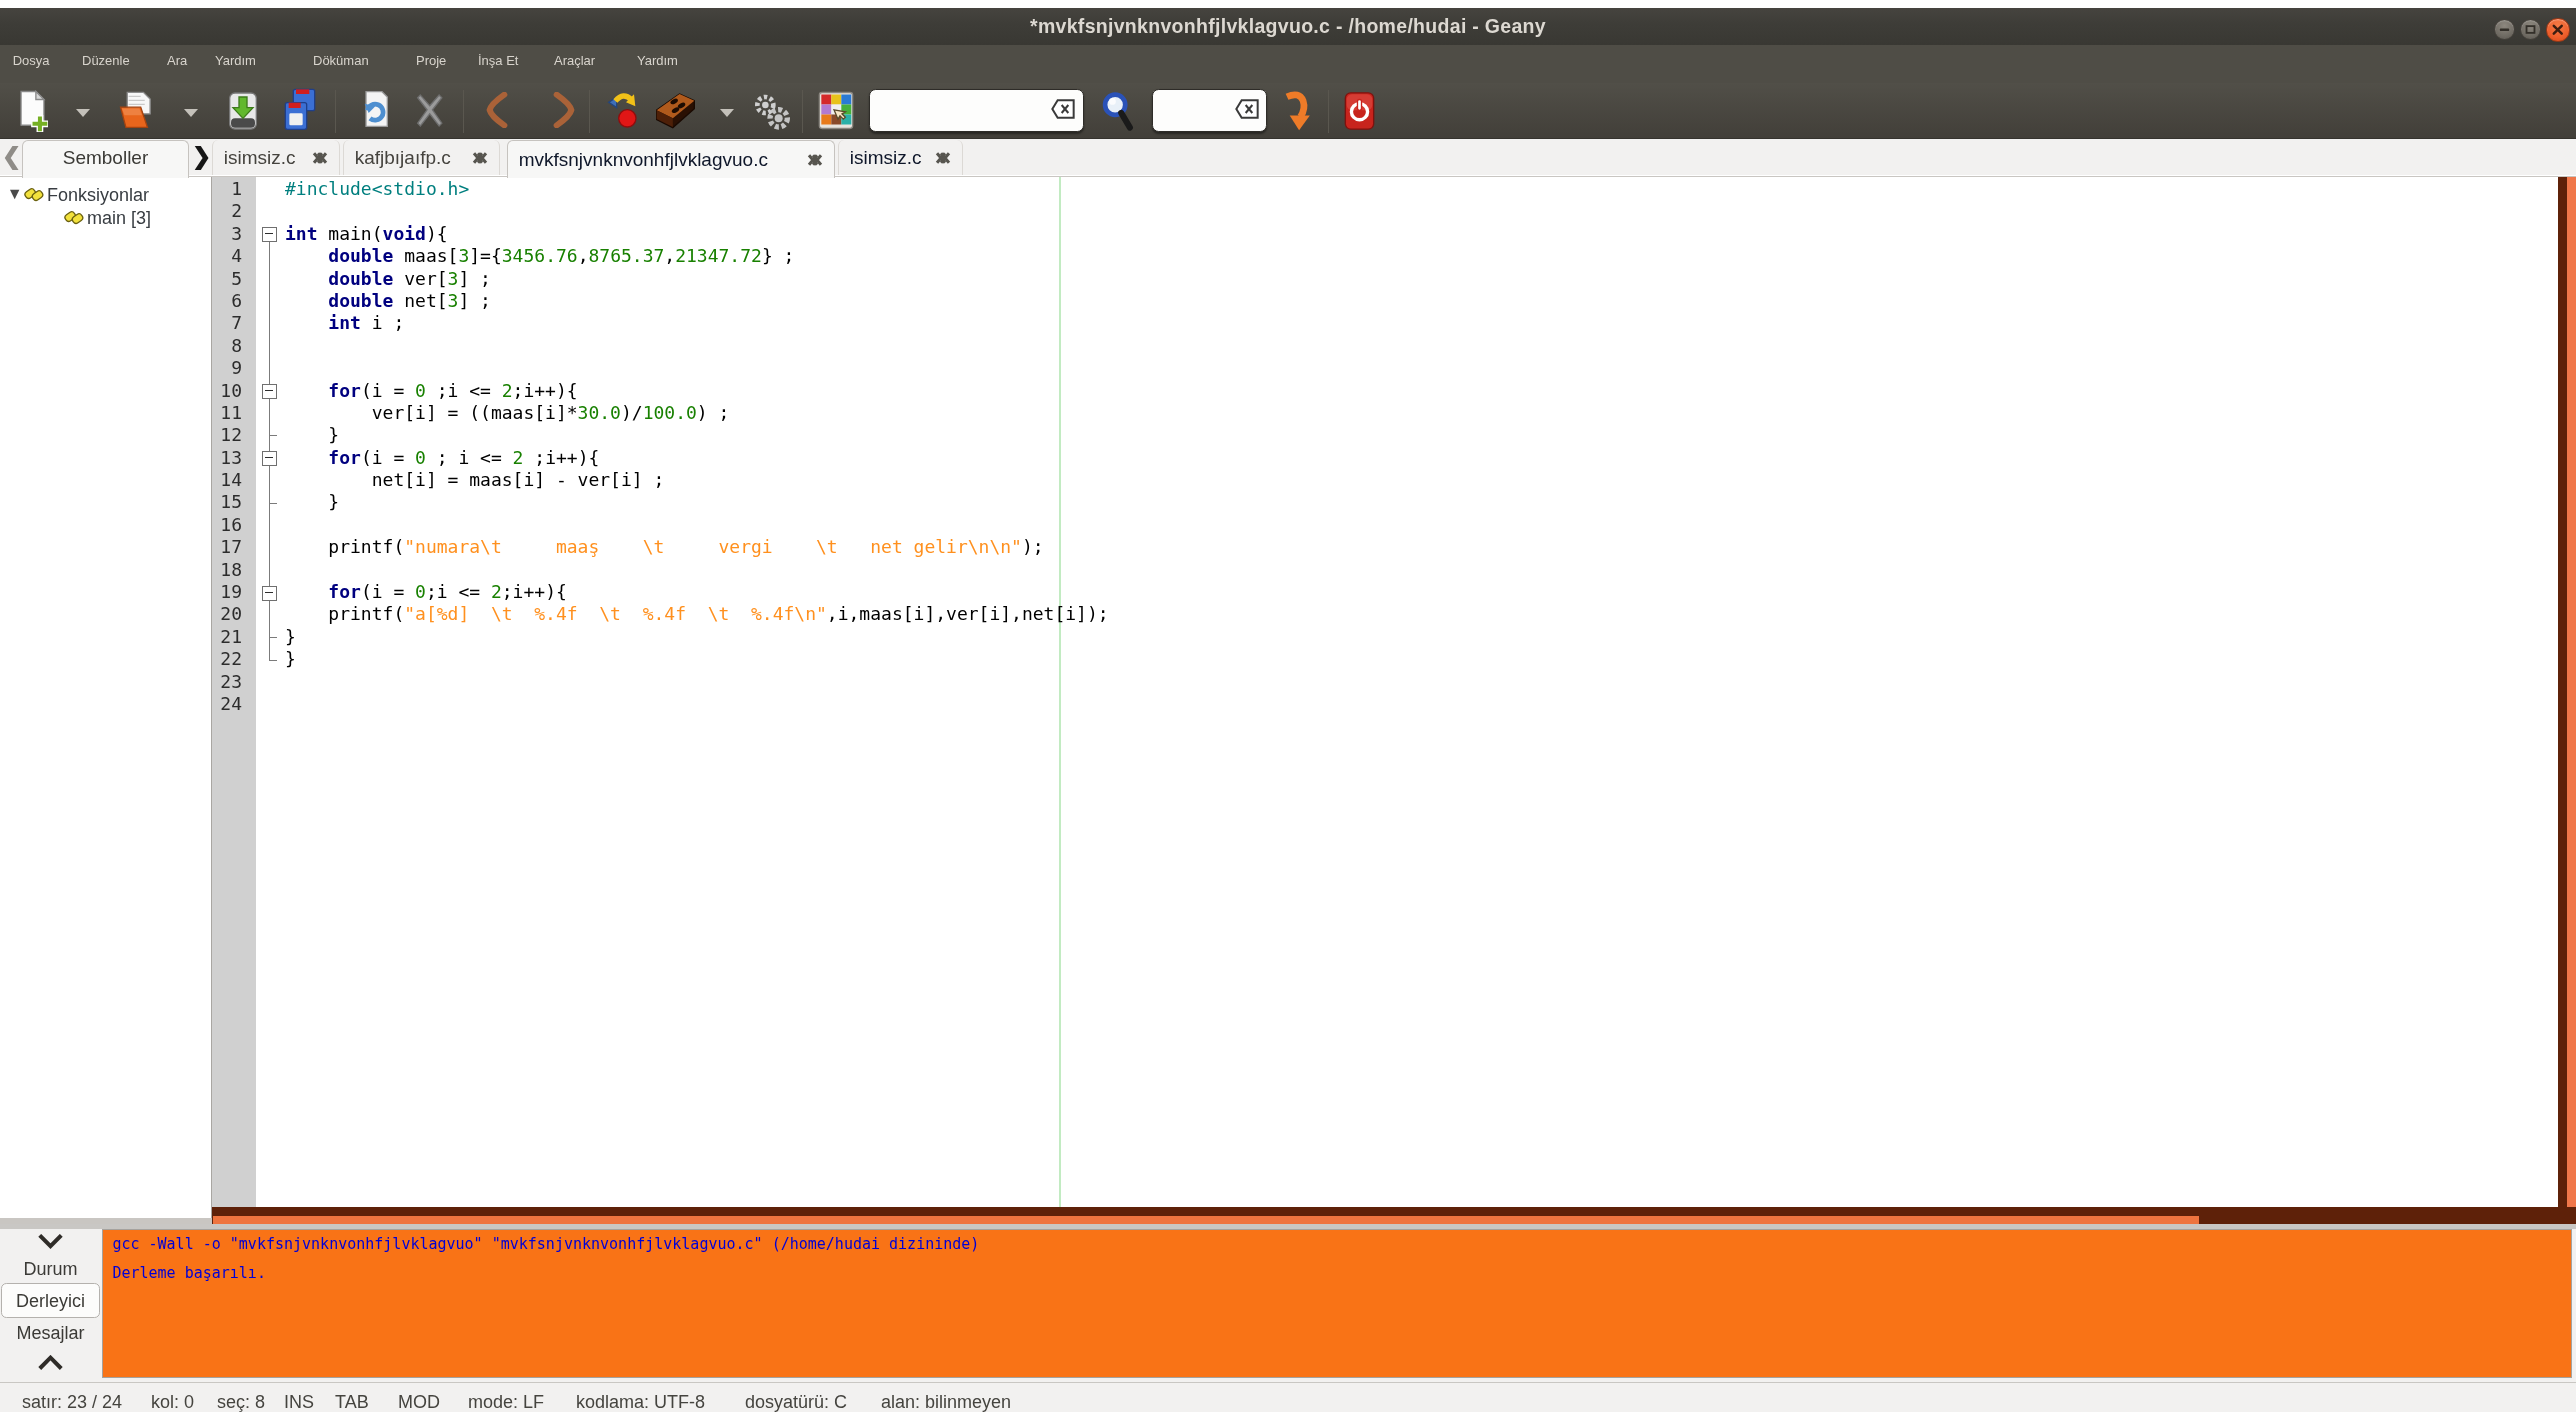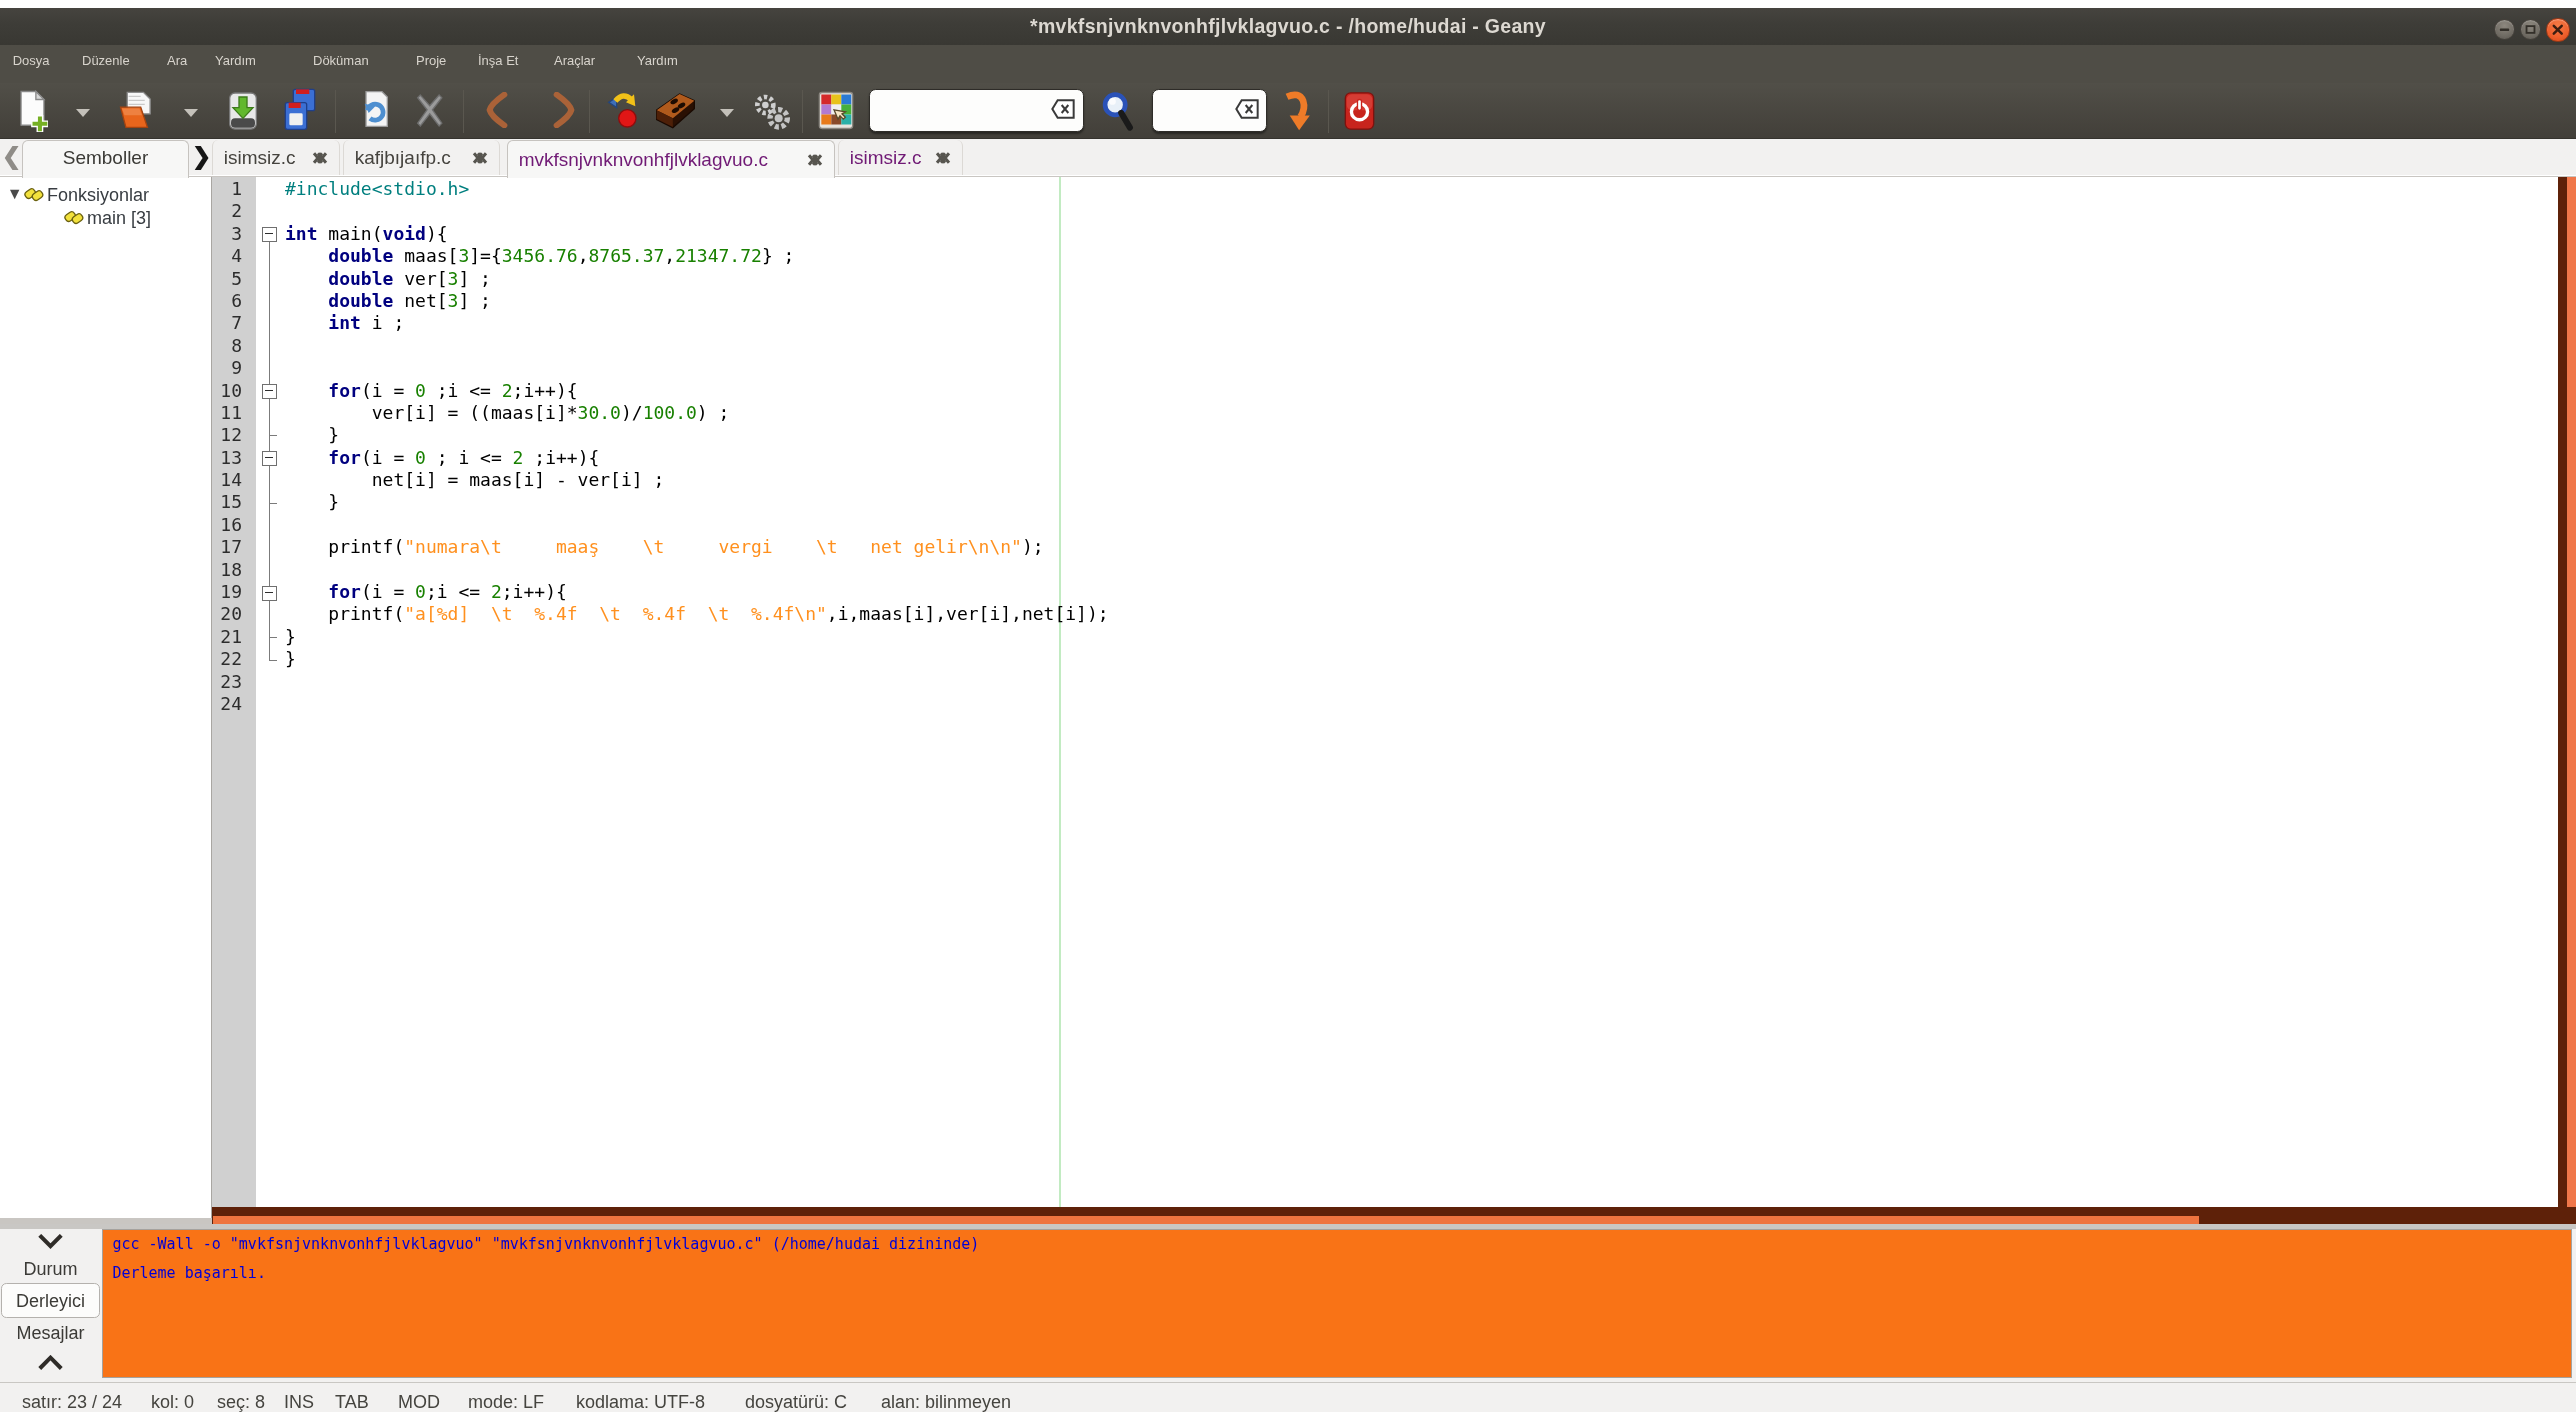--- a/index.html
+++ b/index.html
@@ -26,21 +26,21 @@
 .dd-arrow{position:absolute;width:0;height:0;border-left:7.4px solid transparent;border-right:7.4px solid transparent;border-top:8.7px solid #c4c1ba;}
 .tb-entry{position:absolute;top:6px;height:43px;background:#fdfdfc;border:1.3px solid #2e2c28;border-radius:6.7px;box-shadow:0 1.3px 2px rgba(0,0,0,.4);}
 
 
 #tabstrip{left:0;top:131px;width:2576px;height:36px;background:#f2f1f0;}
 #strip-line{left:0;top:168px;width:2576px;height:1.3px;background:#c9c6c2;z-index:5;}
 .side-chevron{position:absolute;top:4px;font-size:23px;font-weight:bold;}
 #semboller-tab{position:absolute;left:22px;top:1.3px;width:167px;height:38px;background:#f7f7f6;border:0.7px solid #c6c3bf;border-bottom:none;border-radius:6px 6px 0 0;text-align:center;font-size:19px;color:#3b3a36;line-height:34px;z-index:6;}
 .doctab{position:absolute;top:1.3px;height:35px;border-radius:6px 6px 0 0;display:flex;align-items:center;justify-content:space-between;padding:0 10.7px;font-size:19px;color:#45433e;background:#f2f1f0;border-left:0.7px solid #dcd9d5;border-right:0.7px solid #dcd9d5;}
 .doctab.active{background:#f7f7f6;border:0.7px solid #c6c3bf;border-bottom:none;height:38px;z-index:6;}
-.doctab.modified{color:#701a75;}
+.doctab.modified{color:#0f172a;}
 .tabx{width:16px;height:16px;margin-left:10.7px;flex:none;}
 
 
 #sidebar{left:0;top:168px;width:212px;height:1049px;background:#ffffff;border-right:0.7px solid #a9a6a2;}
 .tree-label{position:absolute;font-size:18px;color:#383d42;}
 #tree-expander{position:absolute;left:6.7px;top:0px;font-size:16px;color:#4a4a4a;}
 
 
 #editor{left:212px;top:168px;width:2346px;height:1031px;background:#fff;overflow:hidden;}
 #gutter{position:absolute;left:0;top:0;width:44px;height:1031px;background:#d0d0d0;padding-top:2px;}

